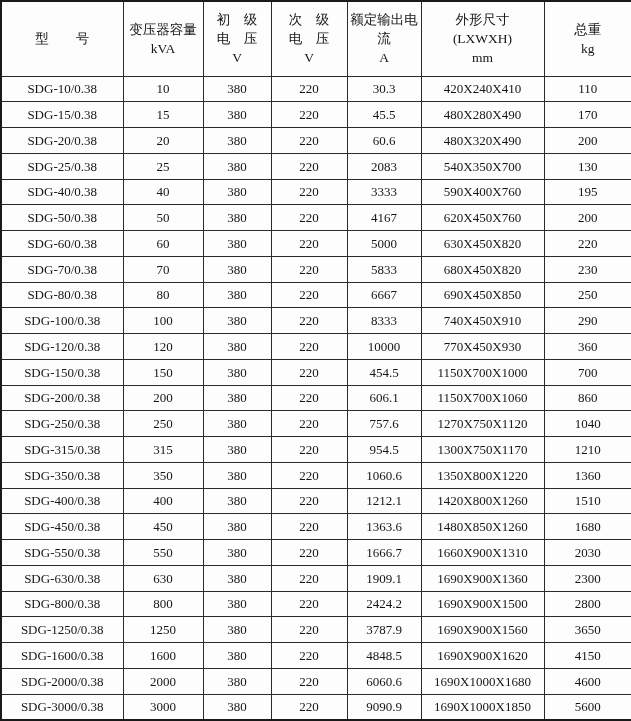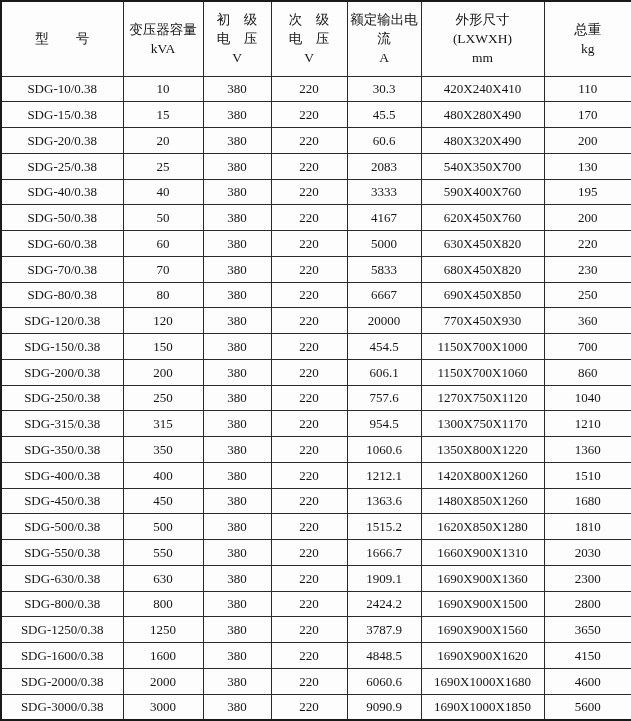--- a/index.html
+++ b/index.html
@@ -173,25 +173,34 @@
       <tr>
         <td>SDG-80/0.38</td>
         <td>80</td>
         <td>380</td>
         <td>220</td>
         <td>6667</td>
         <td>690X450X850</td>
         <td>250</td>
       </tr>
       <tr>
+        <td>SDG-100/0.38</td>
+        <td>100</td>
+        <td>380</td>
+        <td>220</td>
+        <td>8333</td>
+        <td>740X450X910</td>
+        <td>290</td>
+      </tr>
+      <tr>
         <td>SDG-120/0.38</td>
         <td>120</td>
         <td>380</td>
         <td>220</td>
-        <td>20000</td>
+        <td>10000</td>
         <td>770X450X930</td>
         <td>360</td>
       </tr>
       <tr>
         <td>SDG-150/0.38</td>
         <td>150</td>
         <td>380</td>
         <td>220</td>
         <td>454.5</td>
         <td>1150X700X1000</td>
@@ -243,29 +252,20 @@
         <td>1510</td>
       </tr>
       <tr>
         <td>SDG-450/0.38</td>
         <td>450</td>
         <td>380</td>
         <td>220</td>
         <td>1363.6</td>
         <td>1480X850X1260</td>
         <td>1680</td>
-      </tr>
-      <tr>
-        <td>SDG-500/0.38</td>
-        <td>500</td>
-        <td>380</td>
-        <td>220</td>
-        <td>1515.2</td>
-        <td>1620X850X1280</td>
-        <td>1810</td>
       </tr>
       <tr>
         <td>SDG-550/0.38</td>
         <td>550</td>
         <td>380</td>
         <td>220</td>
         <td>1666.7</td>
         <td>1660X900X1310</td>
         <td>2030</td>
       </tr>

